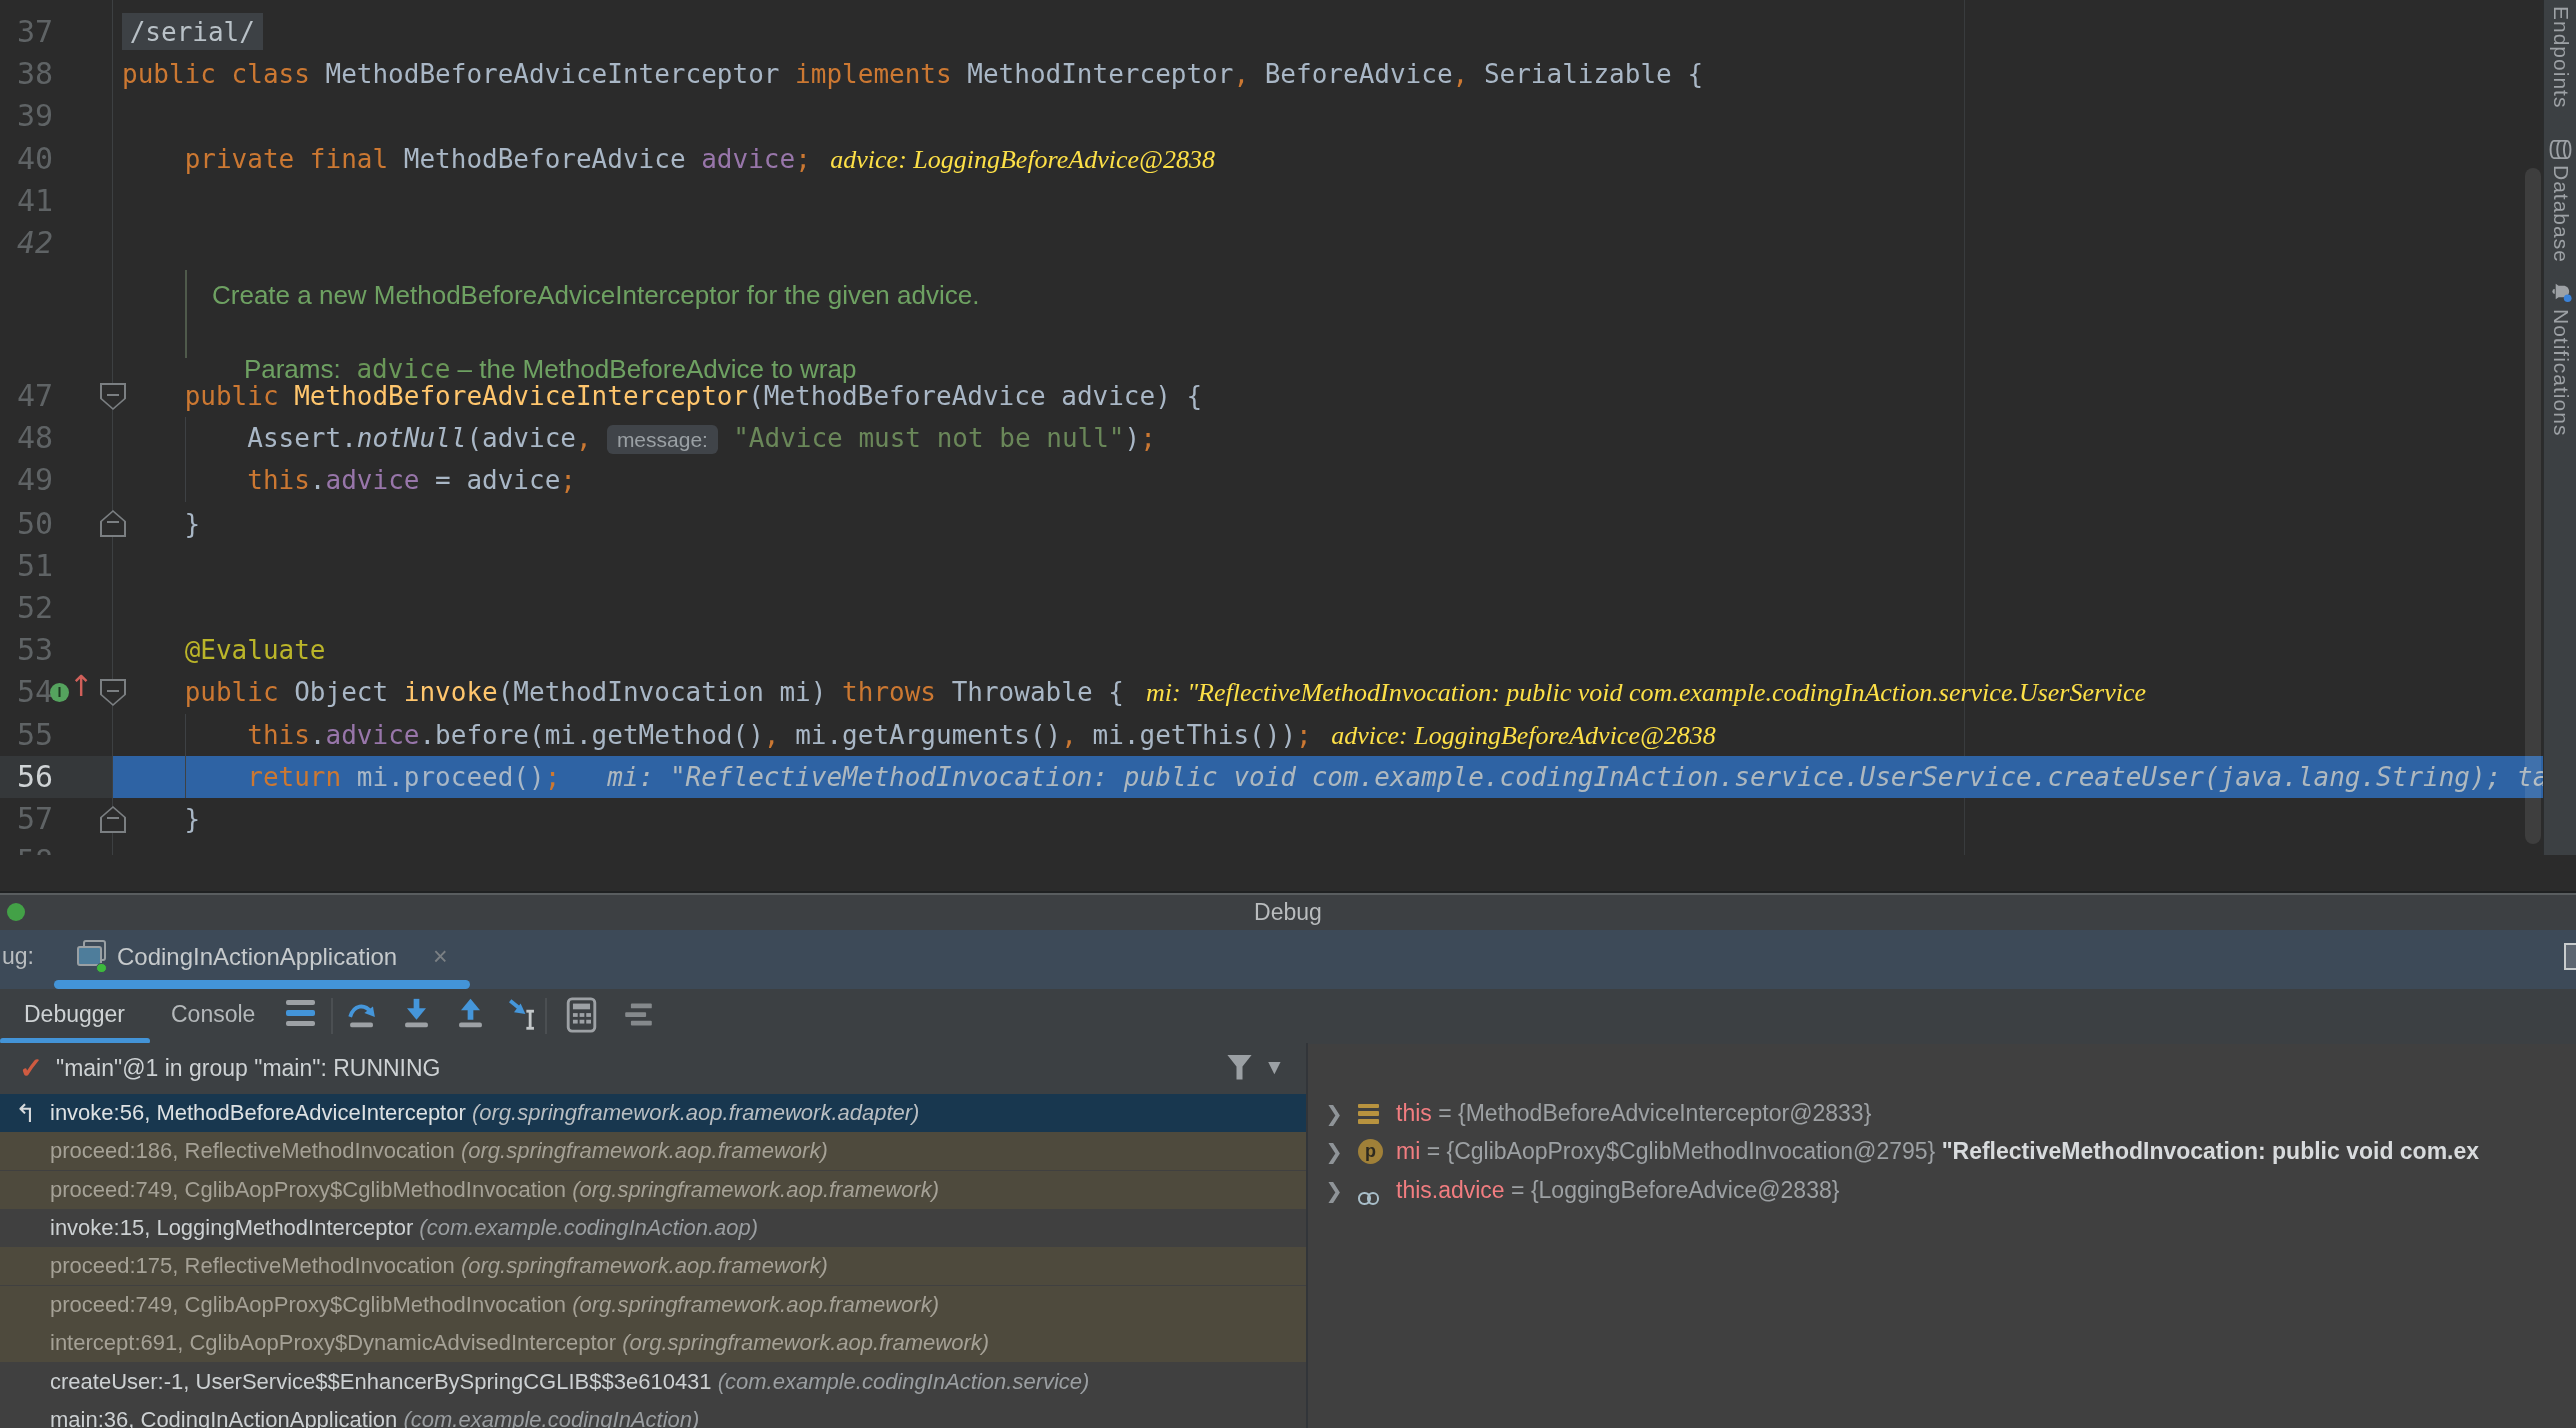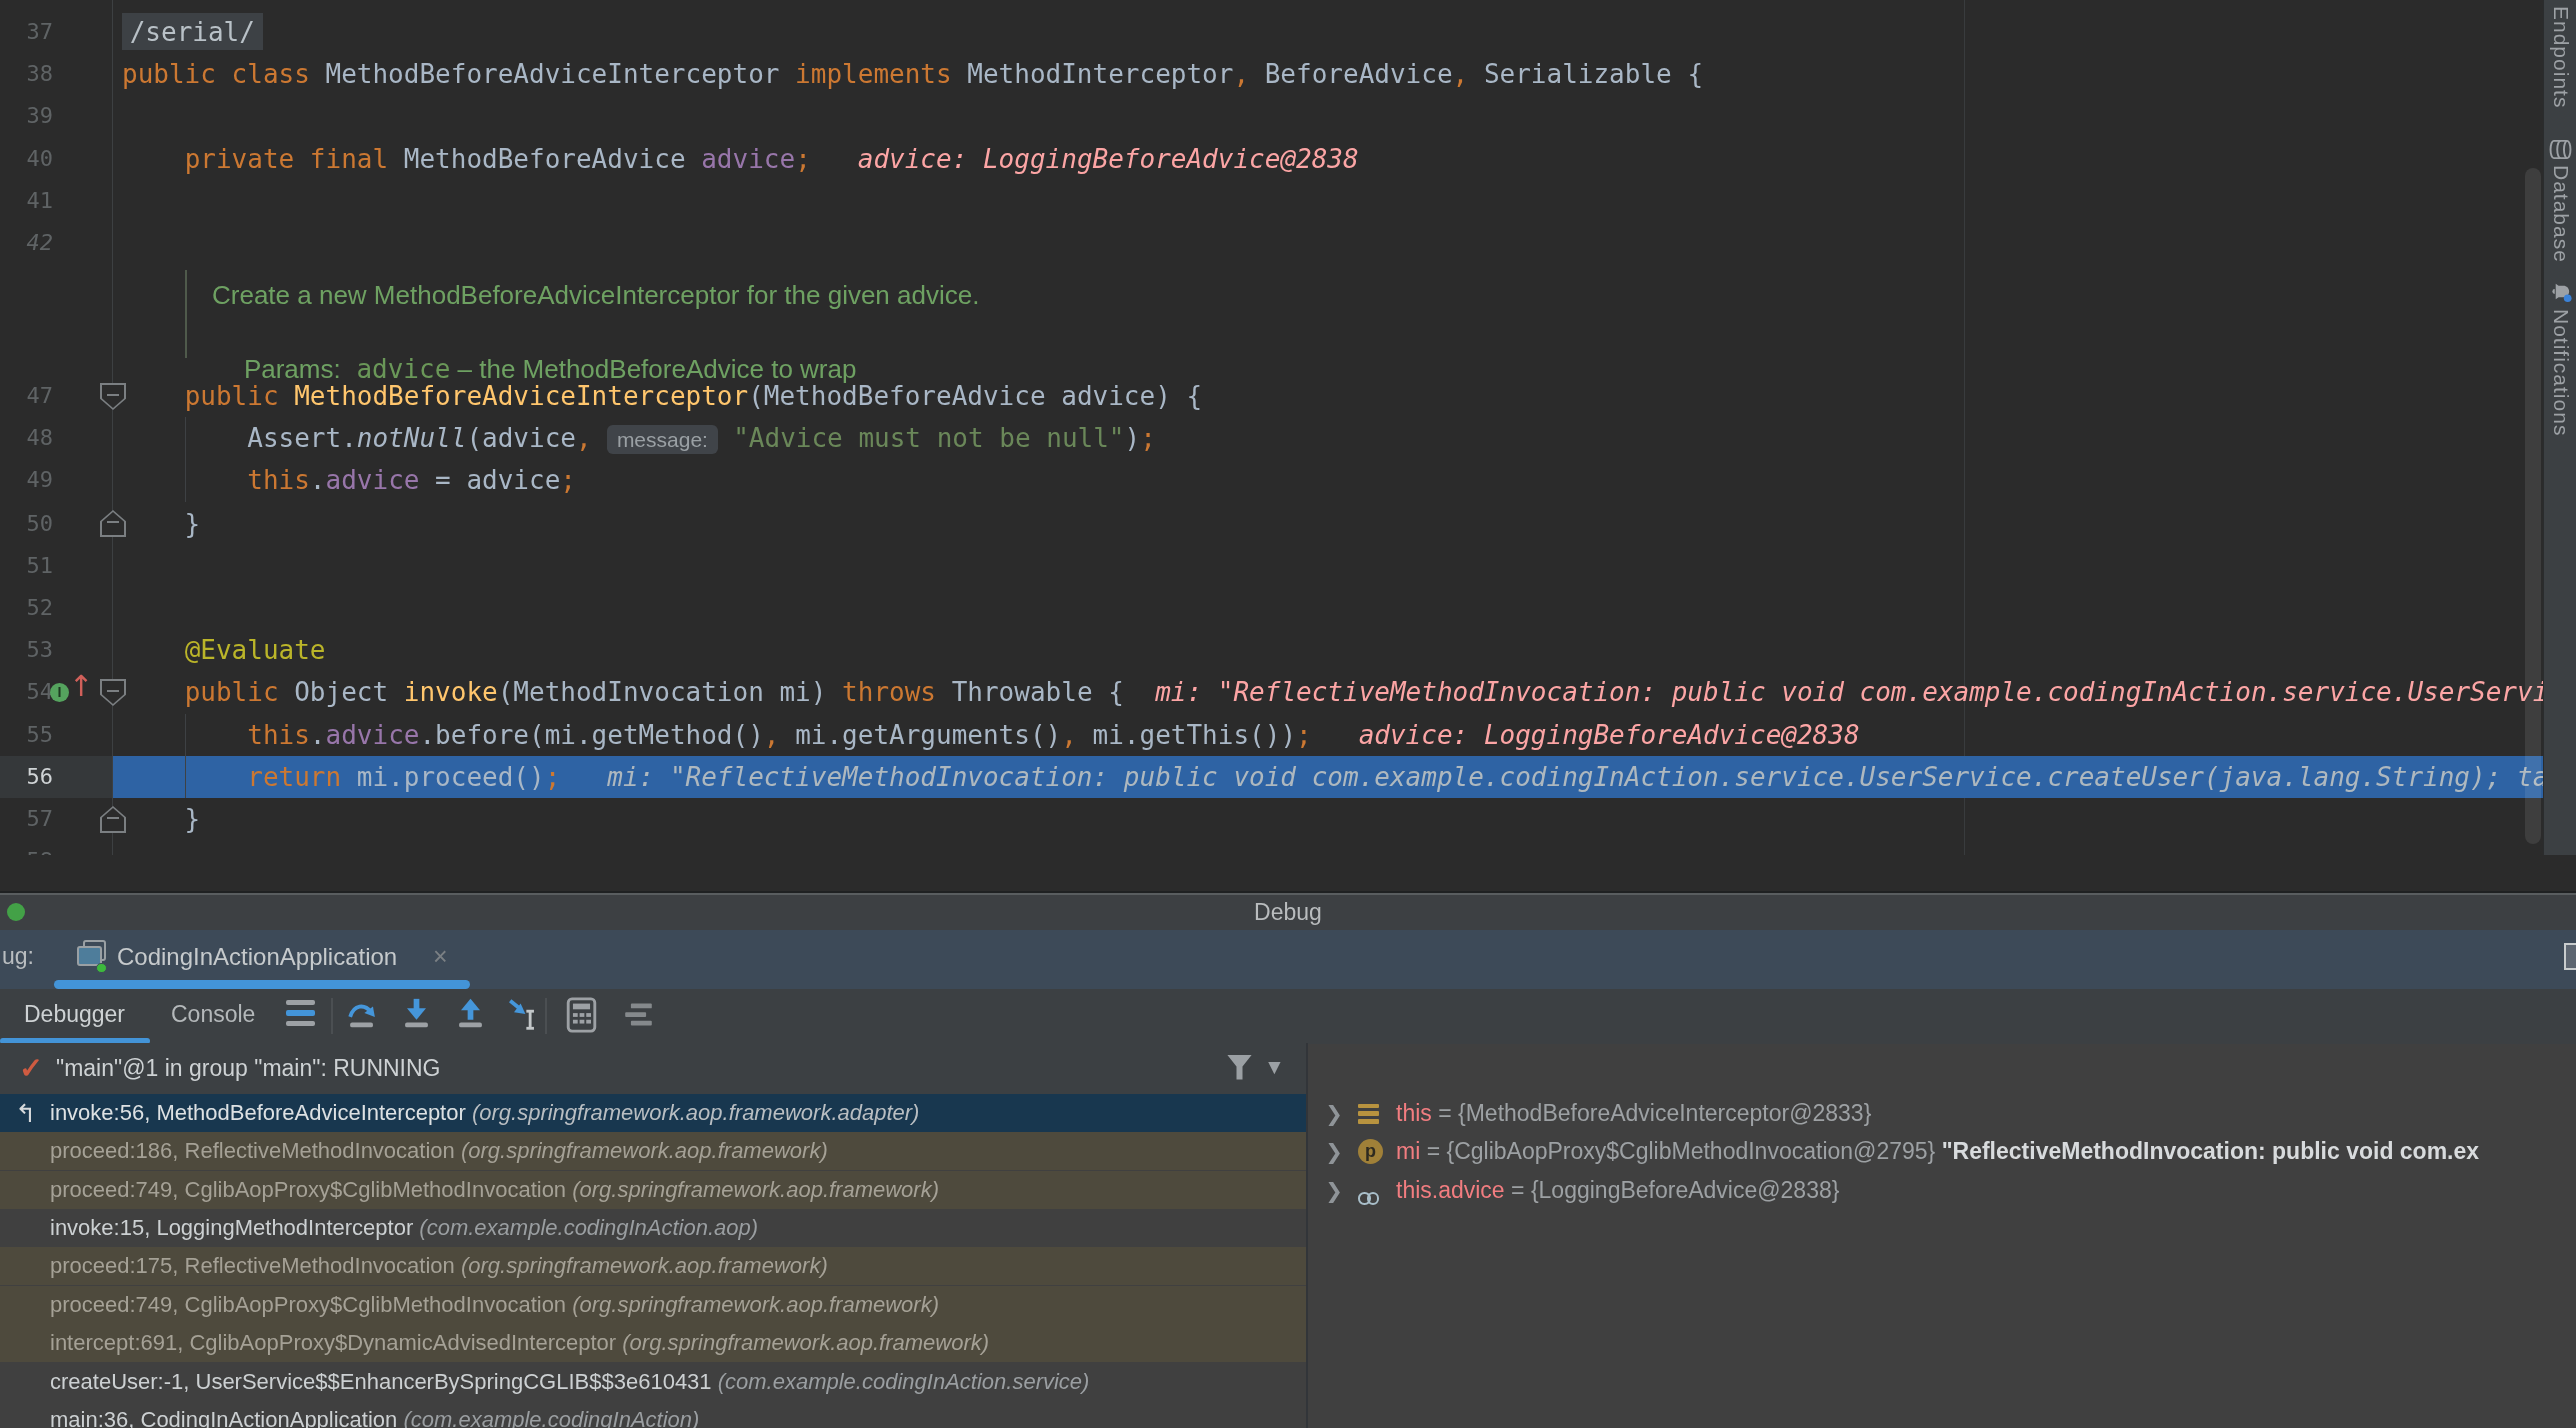--- a/index.html
+++ b/index.html
@@ -4,33 +4,33 @@
 <style>
   html,body{margin:0;padding:0;background:#2b2b2b;width:2576px;height:1429px;overflow:hidden;}
   *{box-sizing:border-box;}
   .sans{font-family:"Liberation Sans",sans-serif;}
 
   
   #editor{position:absolute;left:0;top:0;width:2576px;height:855px;background:#2b2b2b;overflow:hidden;}
   .fold-line{position:absolute;left:112px;top:0;width:1px;height:100%;background:#3d4042;}
   .margin-guide{position:absolute;left:1964px;top:0;width:1px;height:100%;background:#393c3e;}
   .crow{position:absolute;left:0;width:2543px;height:42px;line-height:42px;font-family:"DejaVu Sans Mono",monospace;font-size:26px;white-space:pre;}
-  .lnum{position:absolute;left:0;top:0;width:53px;text-align:right;color:#5f6365;font-size:22px;}
+  .lnum{position:absolute;left:0;top:0;width:53px;text-align:right;color:#5f6365;font-size:30px;}
   .lnum.cur{color:#d0d4d6;}
   .ctoks{position:absolute;left:122px;top:0;white-space:pre;}
   .tok{white-space:pre;}
   .tok-kw{color:#cc7832;}
   .tok-plain{color:#a9b7c6;}
   .tok-meth{color:#ffc66d;}
   .tok-field{color:#9876aa;}
   .tok-str{color:#6a8759;}
   .tok-ann{color:#bbb529;}
   .tok-sep{color:#cc7832;}
   .tok-ital{color:#a9b7c6;font-style:italic;}
-  .tok-hint{color:#fca5a5;font-style:italic;}
+  .tok-hint{color:#fde047;font-style:italic;font-family:Liberation Serif, serif;}
   .tok-hint2{color:#aeb8bf;font-style:italic;}
   .tok-pbox{background:#404449;color:#9aa0a4;border-radius:5.8px;padding:2.9px 9.6px;font-size:21px;font-family:"Liberation Sans",sans-serif;font-style:normal;}
   .tok-folded{background:#3d4145;color:#b9c1c7;padding:3.8px 7.7px;}
   .exec-bg{position:absolute;left:112px;top:756px;width:2431px;height:42px;background:#2e63a4;}
   .exec-gutter{position:absolute;left:0;top:756px;width:112px;height:42px;background:#35383a;}
   .indent-guide{position:absolute;width:1px;background:#3e4144;}
   .doc-border{position:absolute;left:185px;top:270px;width:1.9px;height:88px;background:#4f5a4b;}
   .doc-line{position:absolute;font-family:"Liberation Sans",sans-serif;font-size:26px;color:#6ea162;white-space:pre;}
   .doc-mono{font-family:"DejaVu Sans Mono",monospace;color:#6a9758;}
   .fold-marker{position:absolute;left:100px;width:26px;height:27px;}

